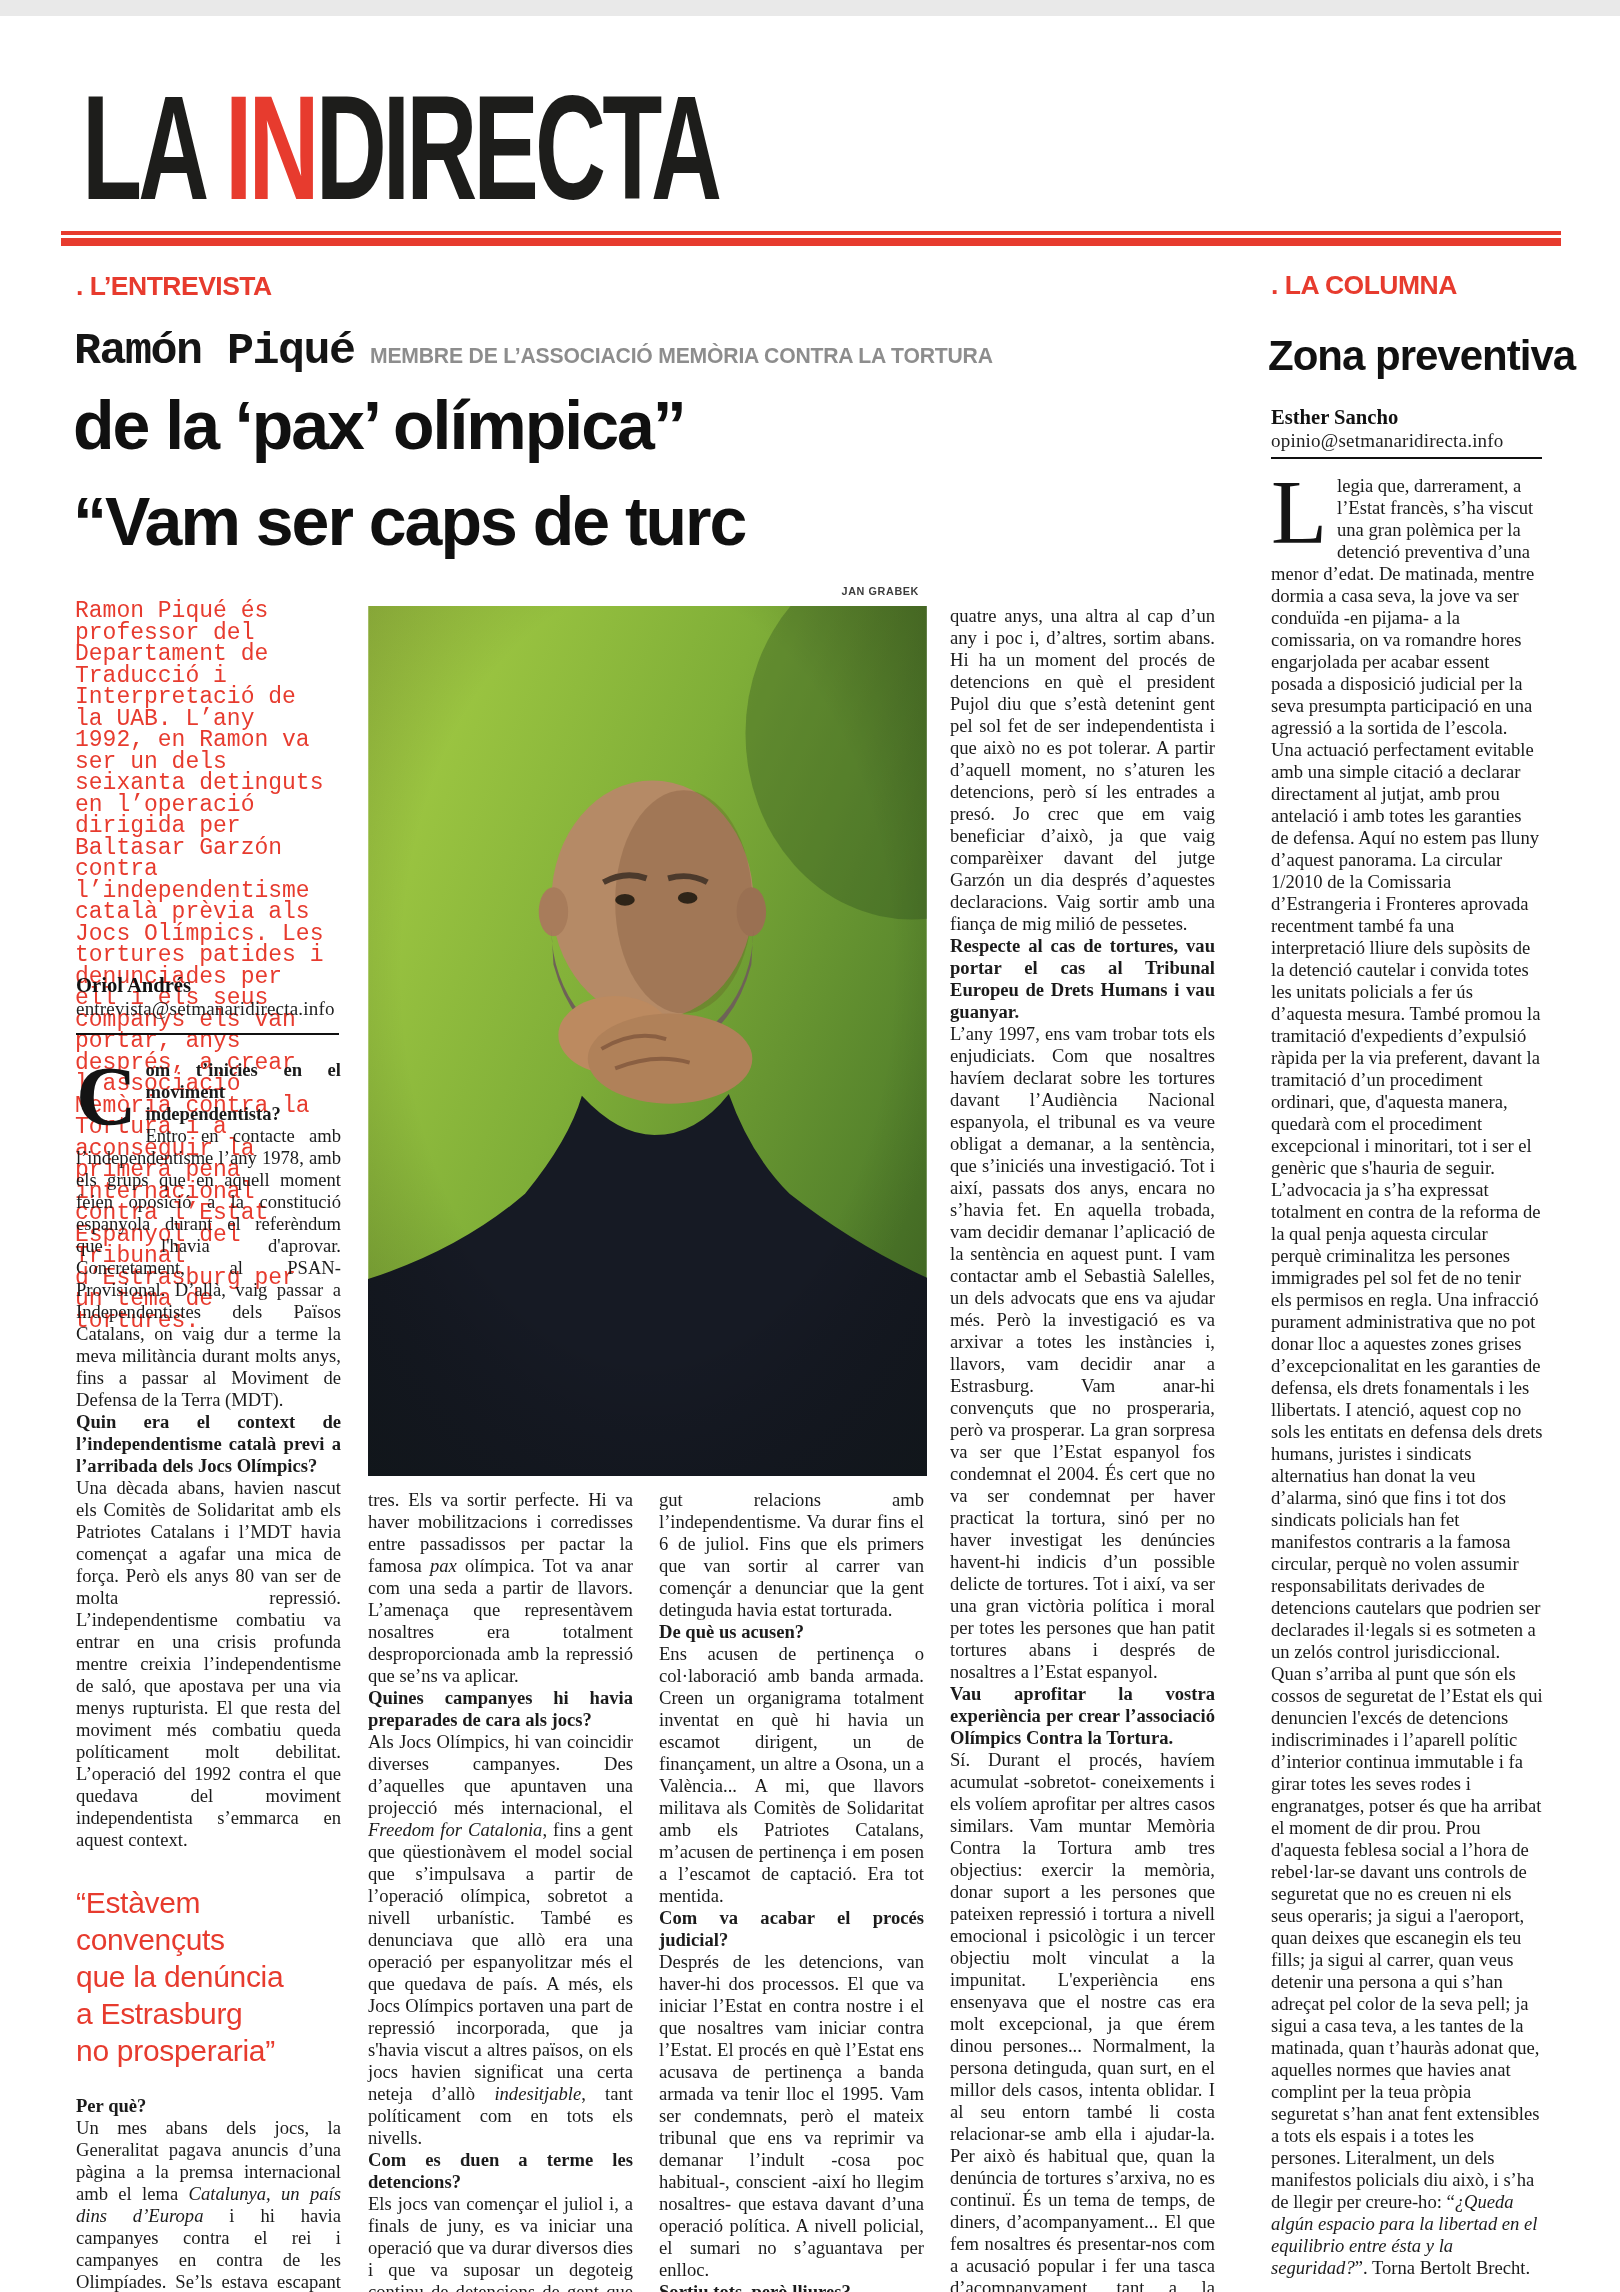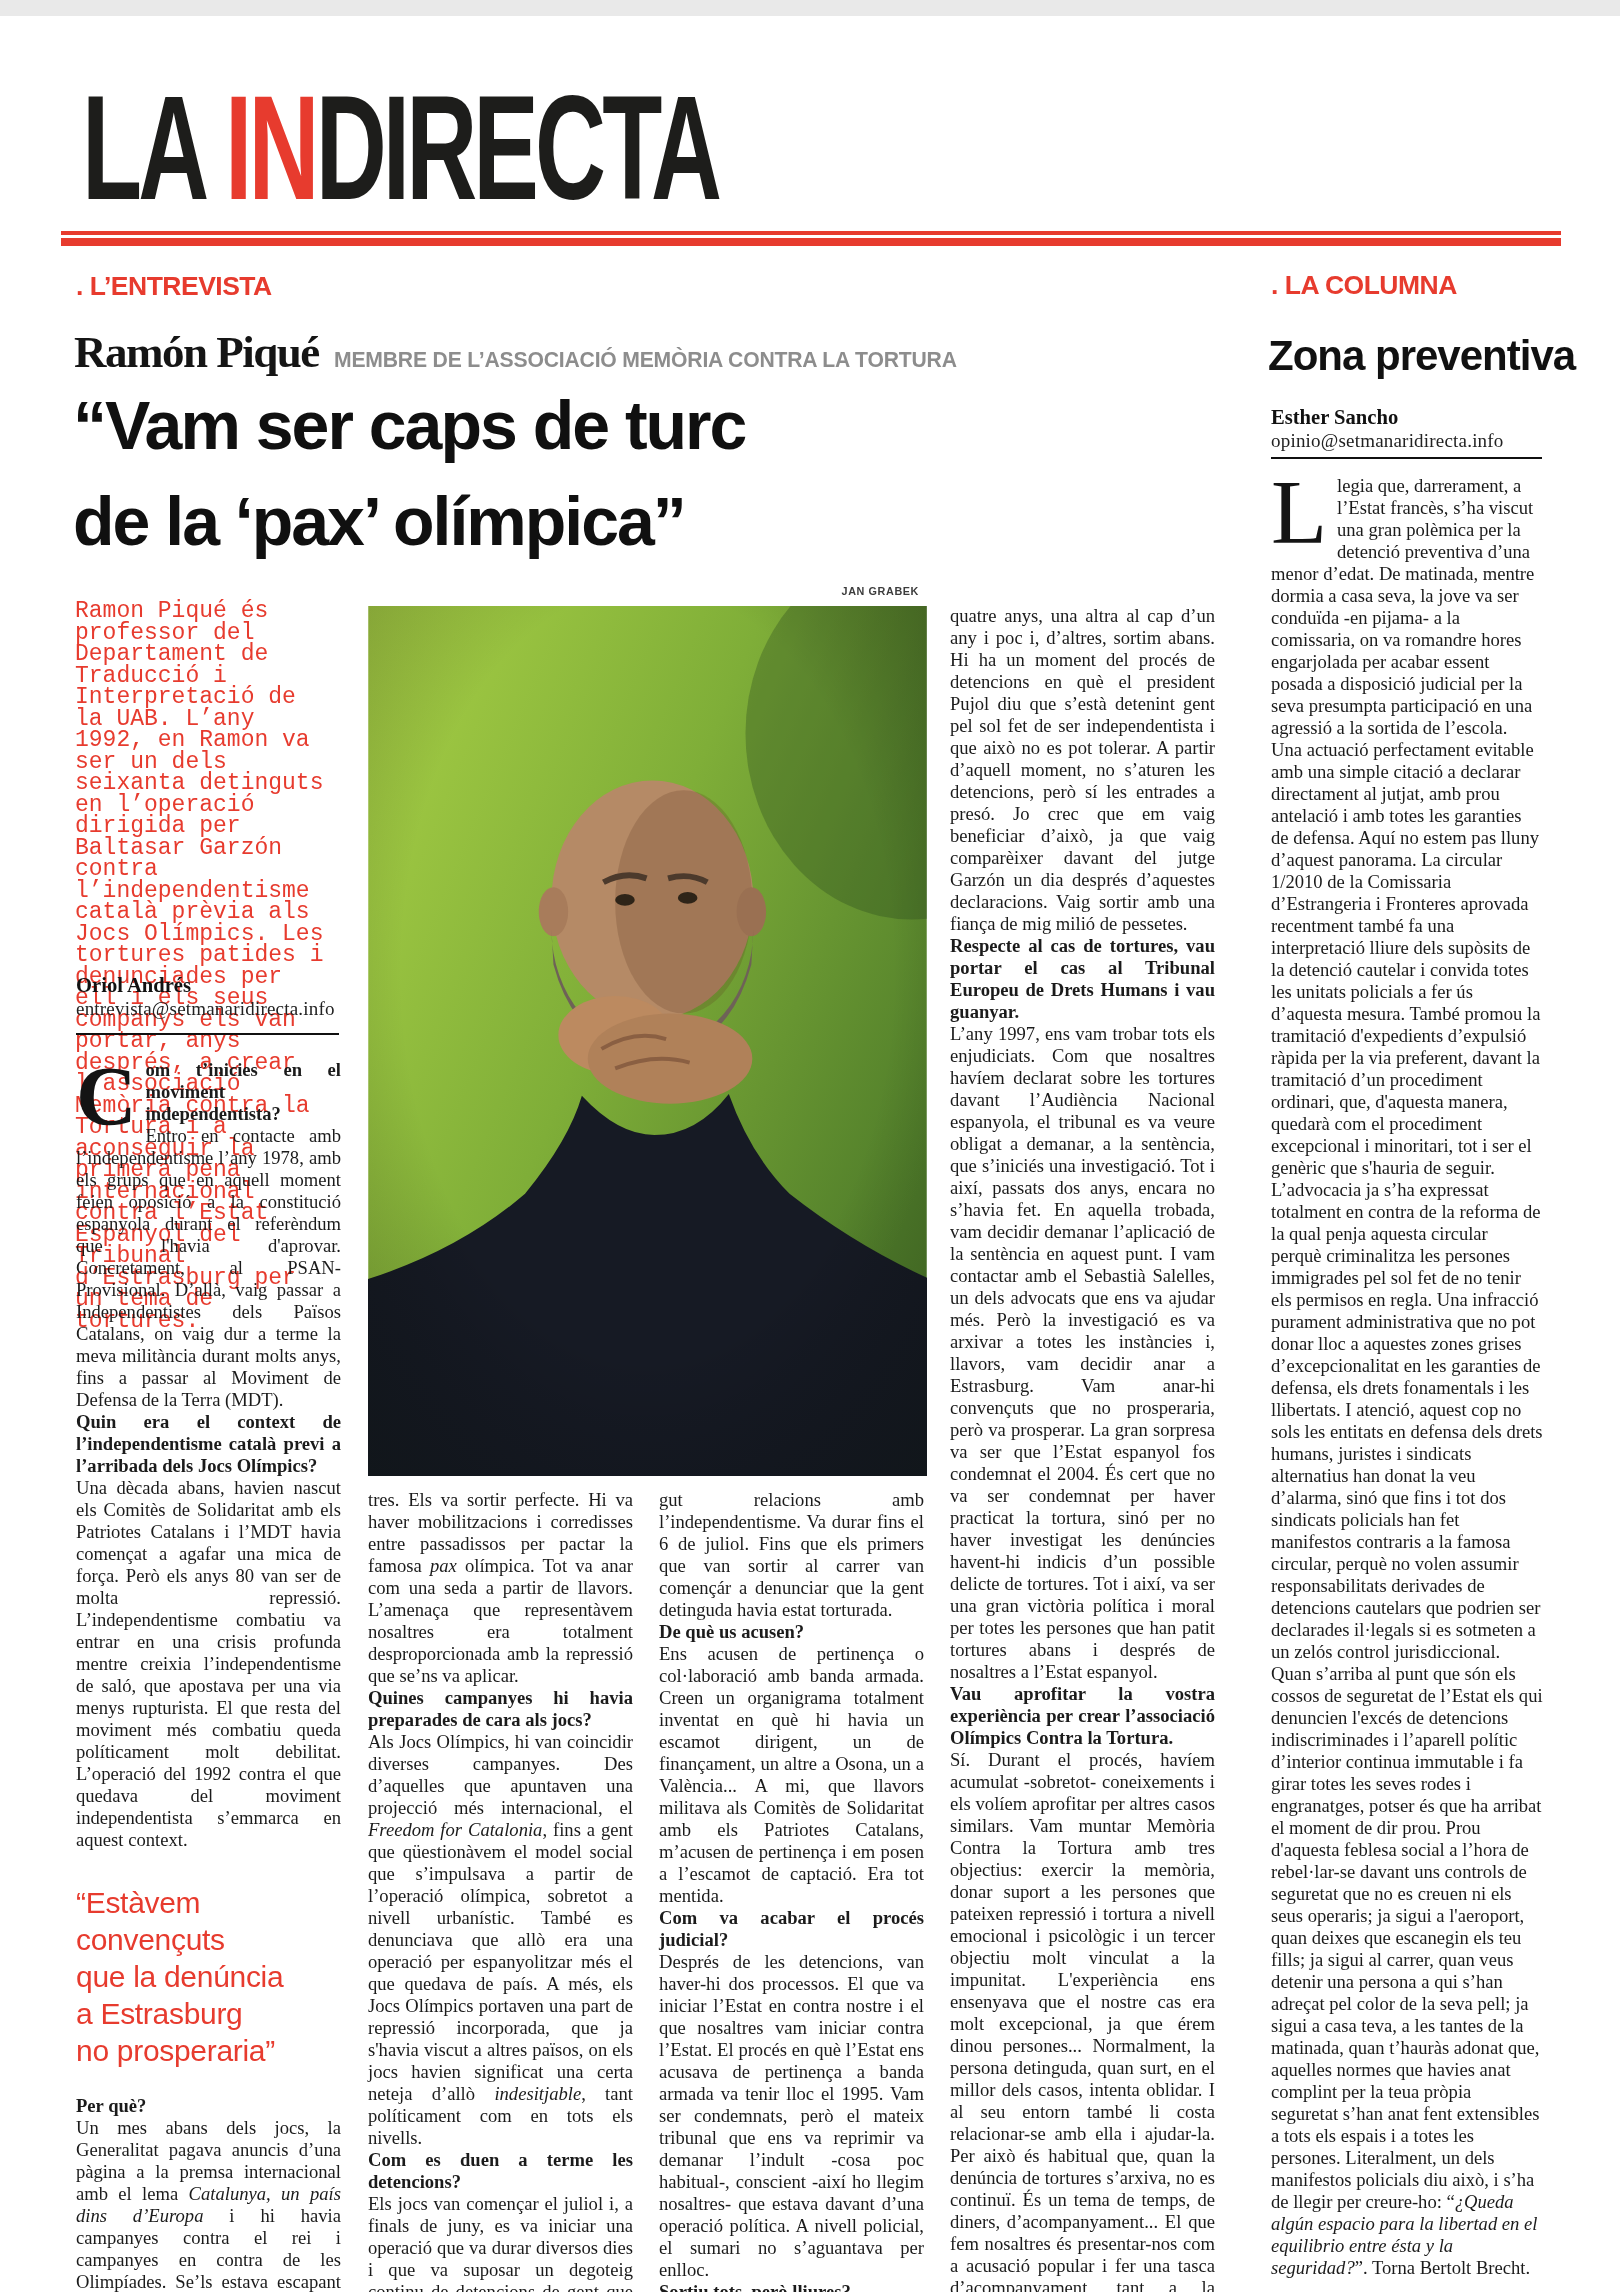--- a/index.html
+++ b/index.html
@@ -16,21 +16,21 @@
   .rule-thick{position:absolute;left:61px;width:1500px;top:222px;height:7.8px;background:var(--accent);}
 
   
   .sec-label{position:absolute;font-family:"Liberation Sans",sans-serif;font-weight:700;
              font-size:26.5px;letter-spacing:-0.5px;color:var(--accent);white-space:nowrap;}
   .sec-entrevista{left:76px;top:255px;}
   .sec-columna{left:1271px;top:254px;}
 
   
   .kicker{position:absolute;left:74px;top:310px;display:flex;align-items:baseline;white-space:nowrap;}
-  .kname{font-family:Liberation Serif, serif;font-weight:700;font-size:45px;letter-spacing:-1.5px;color:#151515;}
+  .kname{font-family:Liberation Mono, monospace;font-weight:700;font-size:45px;letter-spacing:-1.5px;color:#151515;}
   .krole{font-family:"Liberation Sans",sans-serif;font-weight:700;font-size:22.5px;letter-spacing:-0.2px;
          color:#8d8d8d;margin-left:15.7px;display:inline-block;transform:scaleX(0.94);transform-origin:left bottom;}
 
   
   .headline{position:absolute;left:73px;top:361px;margin:0;font-family:"Liberation Sans",sans-serif;
             font-weight:700;font-size:68px;line-height:96px;letter-spacing:-2px;color:#101010;white-space:nowrap;}
   .headline .hl{display:block;}
 
   
   .photo-credit{position:absolute;left:368px;top:569px;width:551px;text-align:right;
@@ -81,22 +81,22 @@
 
   <div class="sec-label sec-entrevista">. L’ENTREVISTA</div>
   <div class="sec-label sec-columna">. LA COLUMNA</div>
 
   <div class="kicker">
     <span class="kname">Ramón Piqué</span>
     <span class="krole">MEMBRE DE L’ASSOCIACIÓ MEMÒRIA CONTRA LA TORTURA</span>
   </div>
 
   <h1 class="headline">
+    <span class="hl">de la ‘pax’ olímpica”</span>
     <span class="hl">“Vam ser caps de turc</span>
-    <span class="hl">de la ‘pax’ olímpica”</span>
   </h1>
 
   <div class="photo-credit">JAN GRABEK</div>
 
   <figure class="photo">
     <svg width="559" height="870" viewBox="0 0 570 888">
       <defs>
         <linearGradient id="g1" x1="0" y1="0" x2="1" y2="0.65">
           <stop offset="0" stop-color="#a8cf45"></stop>
           <stop offset="0.5" stop-color="#7fae38"></stop>

